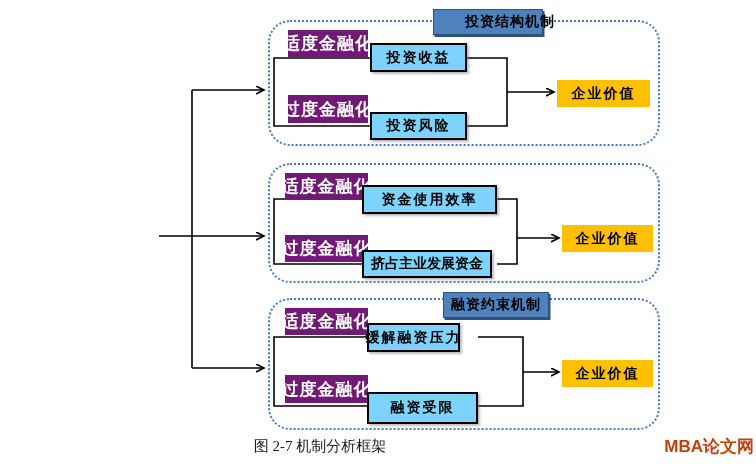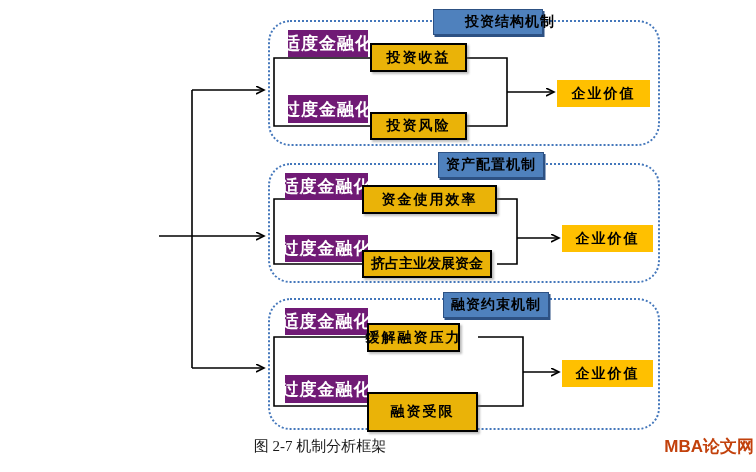--- a/index.html
+++ b/index.html
@@ -8,21 +8,21 @@
     font-family:"Liberation Serif","DejaVu Serif",serif;overflow:hidden;
   }
   .connectors{position:absolute;left:0;top:0;z-index:1;}
   .box{
     position:absolute;display:flex;align-items:center;justify-content:center;
     font-weight:bold;box-sizing:border-box;text-align:center;white-space:nowrap;z-index:2;
   }
   .orange{background:#FFC000;color:#000;font-size:14px;letter-spacing:2px;}
   .gray{background:#701a75;color:#fff;font-size:17px;letter-spacing:1px;margin-left:8px;}
   .white{
-    background:#eab308;border:2px solid #000;color:#000;font-size:14px;letter-spacing:2px;
+    background:#7dd3fc;border:2px solid #000;color:#000;font-size:14px;letter-spacing:2px;
     box-shadow:2px 2px 2px rgba(110,110,110,0.45);
   }
   .header{
     background:#4F81BD;border:1px solid #2d5183;color:#000;font-size:14px;
     letter-spacing:1px;z-index:3;box-shadow:1.5px 2px 0 #2d5183;
   }
   .dashed{
     position:absolute;border:2px dotted #4477bb;border-radius:22px;
     box-sizing:border-box;z-index:0;background:transparent;
   }
@@ -74,33 +74,32 @@
 
   <div class="dashed" style="left:268px;top:20px;width:392px;height:126px;"></div>
   <div class="box header" style="left:433px;top:9px;width:110px;height:26px;padding-left:44px;">投资结构机制</div>
   <div class="box gray" style="left:280px;top:30px;width:80px;height:27px;">适度金融化</div>
   <div class="box white" style="left:370px;top:43px;width:97px;height:29px;">投资收益</div>
   <div class="box gray" style="left:280px;top:95px;width:80px;height:28px;">过度金融化</div>
   <div class="box white" style="left:370px;top:112px;width:97px;height:28px;">投资风险</div>
   <div class="box orange" style="left:557px;top:80px;width:93px;height:27px;">企业价值</div>
 
   <div class="dashed" style="left:268px;top:163px;width:392px;height:120px;"></div>
-  <div class="box header" style="left:438px;top:152px;width:106px;height:26px;">资产配置机制</div>
   <div class="box gray" style="left:277px;top:173px;width:83px;height:27px;">适度金融化</div>
   <div class="box white" style="left:362px;top:185px;width:135px;height:29px;">资金使用效率</div>
   <div class="box gray" style="left:277px;top:235px;width:83px;height:27px;">过度金融化</div>
   <div class="box white" style="left:362px;top:250px;width:130px;height:28px;letter-spacing:0;">挤占主业发展资金</div>
   <div class="box orange" style="left:562px;top:225px;width:91px;height:27px;">企业价值</div>
 
   <div class="dashed" style="left:268px;top:298px;width:392px;height:132px;"></div>
   <div class="box header" style="left:443px;top:292px;width:106px;height:26px;">融资约束机制</div>
   <div class="box gray" style="left:277px;top:308px;width:83px;height:27px;">适度金融化</div>
   <div class="box white" style="left:367px;top:323px;width:93px;height:29px;">缓解融资压力</div>
   <div class="box gray" style="left:277px;top:375px;width:83px;height:28px;">过度金融化</div>
-  <div class="box white" style="left:367px;top:392px;width:111px;height:40px;">融资受限</div>
+  <div class="box white" style="left:367px;top:392px;width:111px;height:32px;">融资受限</div>
   <div class="box orange" style="left:562px;top:360px;width:91px;height:27px;">企业价值</div>
 
   <div class="caption">图 2-7 机制分析框架</div>
 
   <div class="watermark">
     <div class="wm-name">MBA论文网</div>
   </div>
 
 </div>
 

